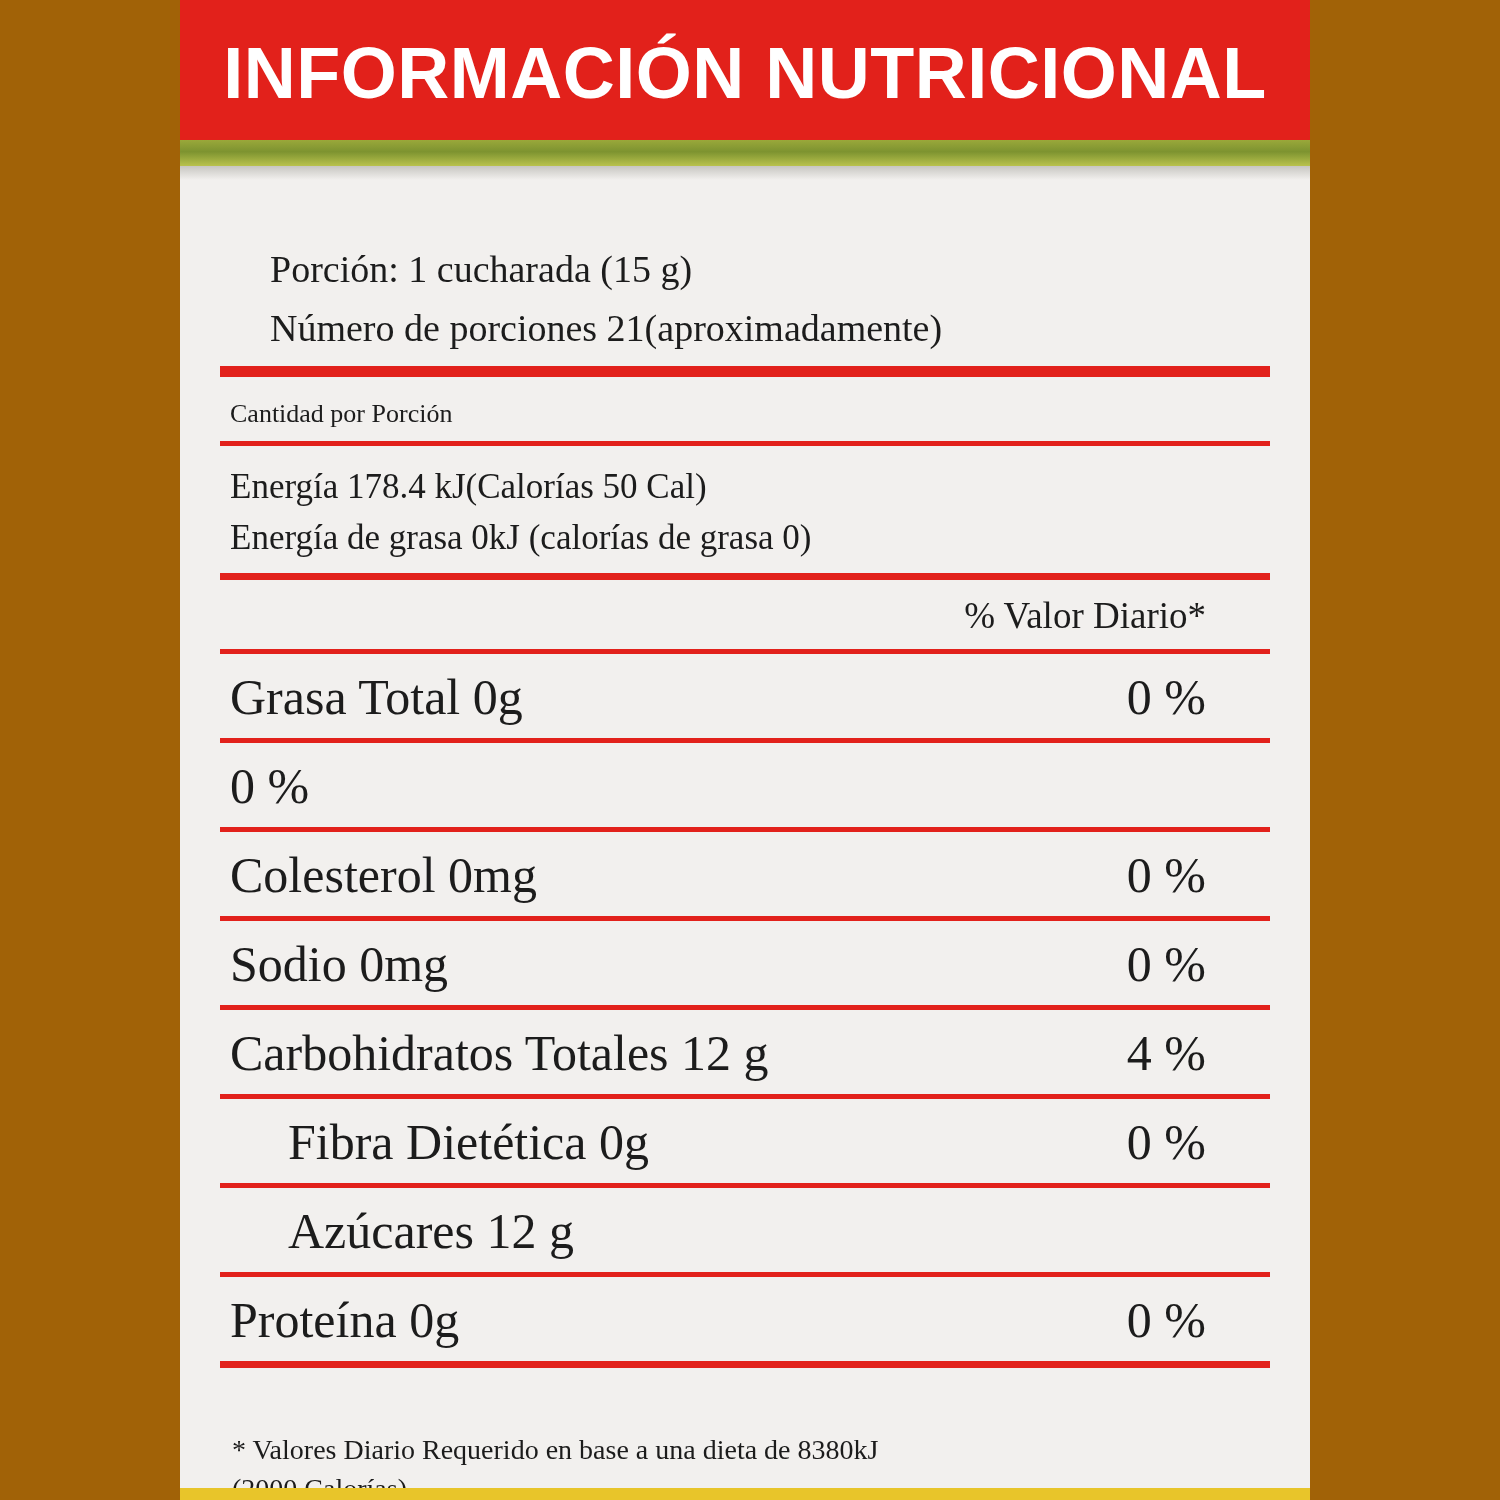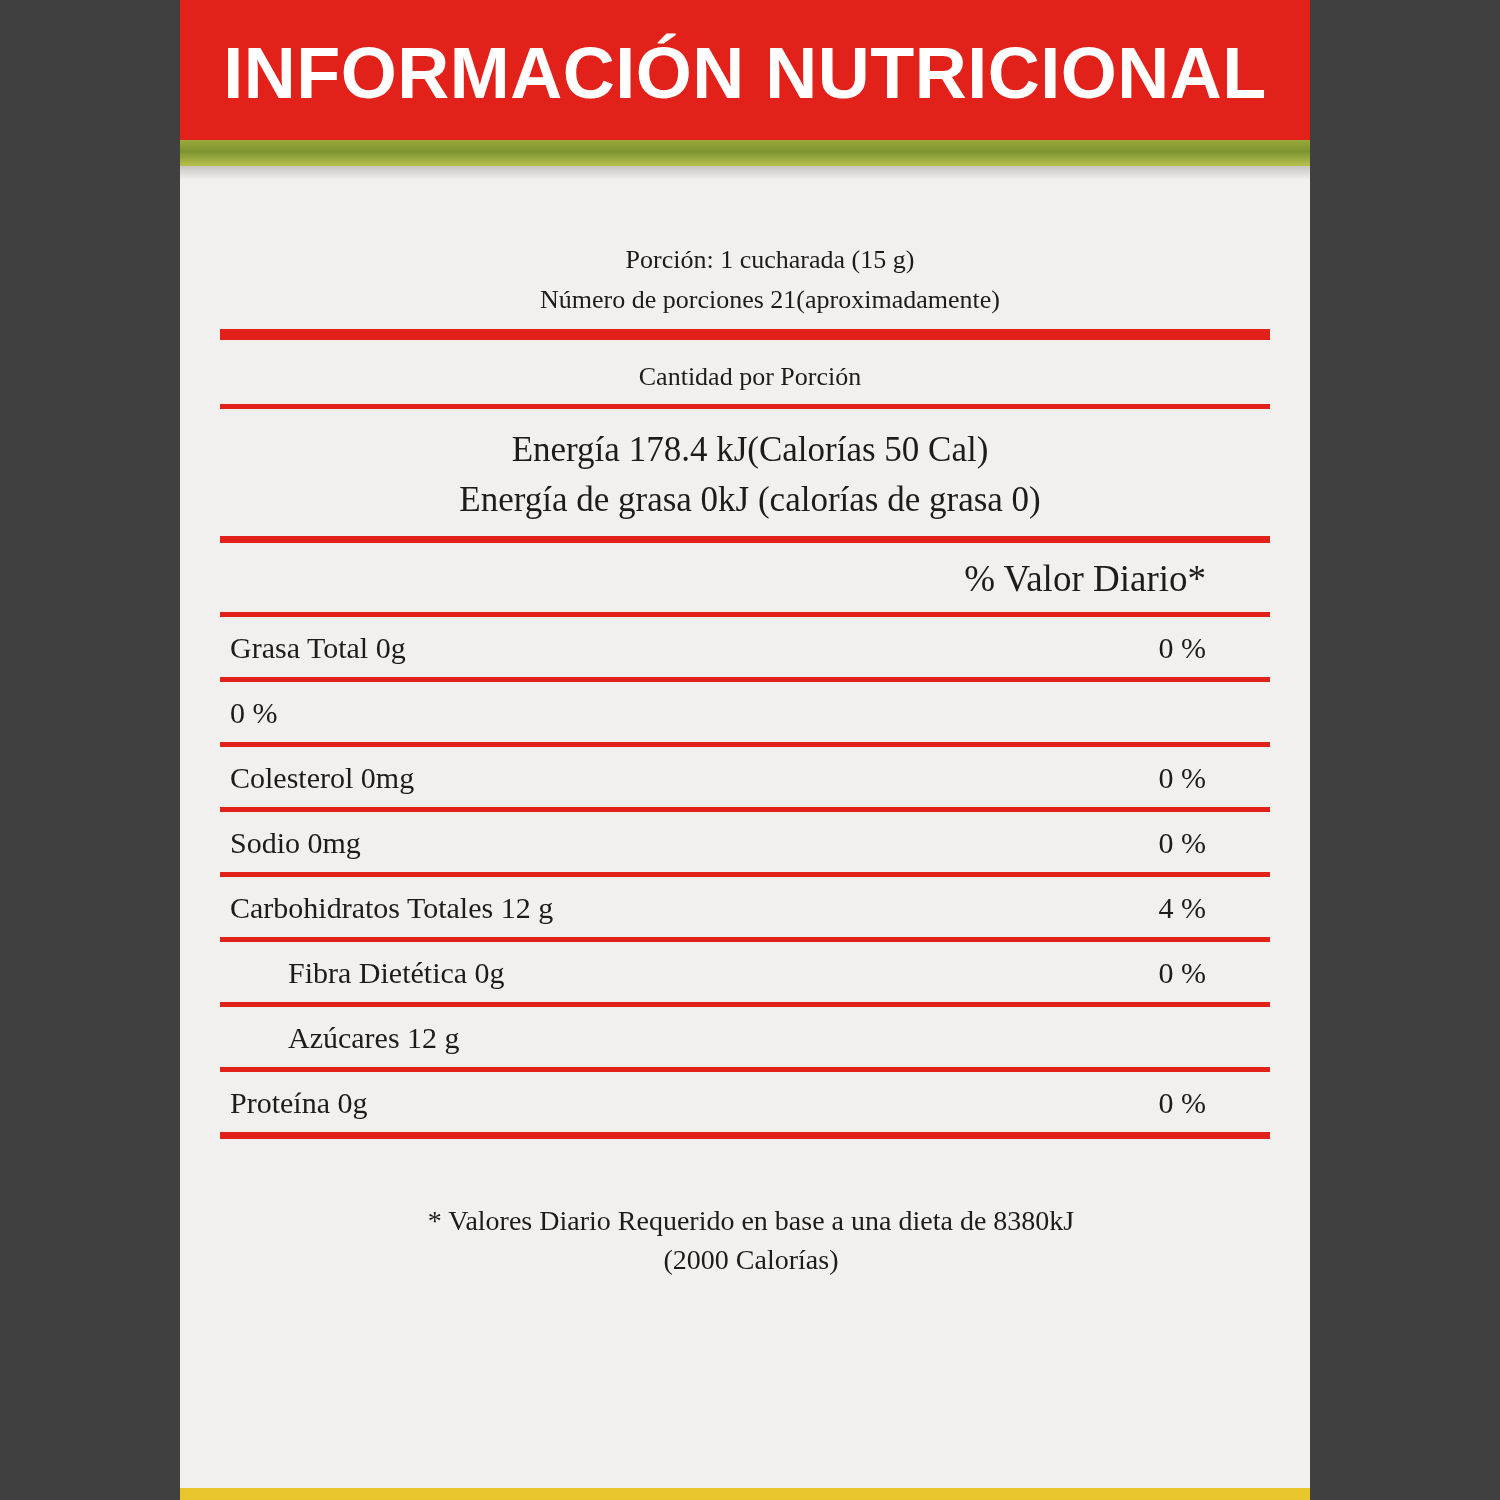--- a/index.html
+++ b/index.html
@@ -12,22 +12,21 @@
     height: 1500px;
     font-family: "Liberation Serif", serif;
     overflow: hidden;
     position: relative;
   }
 
   
   .page {
     position: absolute;
     inset: 0;
-    background: #404040;
-    text-align: center;
+    background: #a16207;
   }
 
   .label {
     position: absolute;
     left: 180px;
     top: 0px;
     width: 1130px;
     height: 1500px;
     background: #f2f0ee;
     box-sizing: border-box;
@@ -87,21 +86,21 @@
 
   .content {
     position: absolute;
     left: 40px;
     right: 40px;
     top: 200px;
   }
 
   .serving-block {
     padding: 40px 0 8px 50px;
-    font-size: 26px;
+    font-size: 38px;
     color: #1c1c1c;
     line-height: 1.55;
   }
 
   .rule {
     background: #e2211b;
     width: 100%;
   }
   .rule-thick { height: 11px; }
   .rule-med   { height: 7px; }
@@ -125,21 +124,21 @@
     justify-content: flex-end;
     font-size: 37px;
     color: #1c1c1c;
     padding: 14px 64px 12px 0;
   }
 
   .nutrient-row {
     display: flex;
     align-items: baseline;
     justify-content: space-between;
-    font-size: 30px;
+    font-size: 50px;
     color: #1c1c1c;
     padding: 14px 0 12px 10px;
   }
   .nutrient-row .pct {
     padding-right: 64px;
     white-space: nowrap;
   }
   .indent { padding-left: 58px; }
 
   .footnote {

